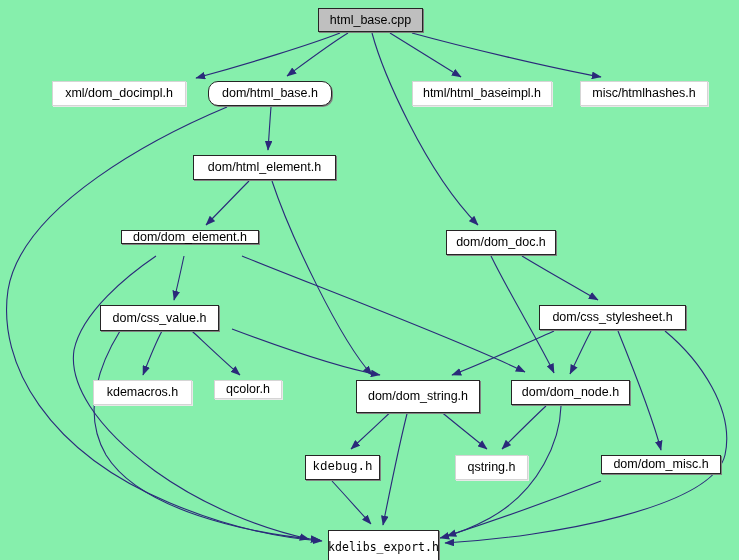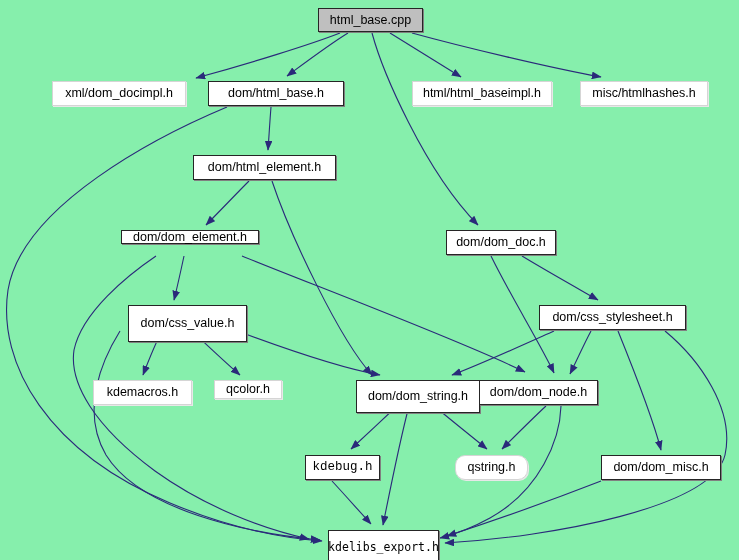--- a/index.html
+++ b/index.html
@@ -104,63 +104,63 @@
       </g>
   </svg>
 
   <div id="nodes">
       <div class="node root" style="left: 318px; top: 8px; width: 105px; height: 24px;">
         <span class="node-label">html_base.cpp</span>
       </div>
       <div class="node faint" style="left: 52px; top: 81px; width: 134px; height: 25px;">
         <span class="node-label">xml/dom_docimpl.h</span>
       </div>
-      <div class="node solid" style="left: 208px; top: 81px; width: 136px; height: 25px;">
+      <div class="node solid" style="left: 208px; top: 81px; width: 124px; height: 25px; border-radius: 10px;">
         <span class="node-label">dom/html_base.h</span>
       </div>
       <div class="node faint" style="left: 412px; top: 81px; width: 140px; height: 25px;">
         <span class="node-label">html/html_baseimpl.h</span>
       </div>
       <div class="node faint" style="left: 580px; top: 81px; width: 128px; height: 25px;">
         <span class="node-label">misc/htmlhashes.h</span>
       </div>
       <div class="node solid" style="left: 193px; top: 155px; width: 143px; height: 25px;">
         <span class="node-label">dom/html_element.h</span>
       </div>
       <div class="node solid" style="left: 121px; top: 230px; width: 138px; height: 14px;">
         <span class="node-label">dom/dom_element.h</span>
       </div>
       <div class="node solid" style="left: 446px; top: 230px; width: 110px; height: 25px;">
         <span class="node-label">dom/dom_doc.h</span>
       </div>
-      <div class="node solid" style="left: 128px; top: 305px; width: 119px; height: 37px;">
+      <div class="node solid" style="left: 100px; top: 305px; width: 119px; height: 26px;">
         <span class="node-label">dom/css_value.h</span>
       </div>
       <div class="node solid" style="left: 539px; top: 305px; width: 147px; height: 25px;">
         <span class="node-label">dom/css_stylesheet.h</span>
       </div>
       <div class="node faint" style="left: 93px; top: 380px; width: 99px; height: 25px;">
         <span class="node-label">kdemacros.h</span>
       </div>
       <div class="node faint" style="left: 214px; top: 380px; width: 68px; height: 19px;">
         <span class="node-label">qcolor.h</span>
       </div>
       <div class="node solid" style="left: 356px; top: 380px; width: 124px; height: 33px;">
         <span class="node-label">dom/dom_string.h</span>
       </div>
-      <div class="node solid" style="left: 479px; top: 380px; width: 119px; height: 25px;">
+      <div class="node solid" style="left: 511px; top: 380px; width: 119px; height: 25px;">
         <span class="node-label">dom/dom_node.h</span>
       </div>
       <div class="node solid" style="left: 305px; top: 455px; width: 75px; height: 25px; font-family: Liberation Mono, monospace;">
         <span class="node-label">kdebug.h</span>
       </div>
-      <div class="node faint" style="left: 455px; top: 455px; width: 73px; height: 25px; border-radius: 10px;">
+      <div class="node faint" style="left: 455px; top: 455px; width: 73px; height: 25px;">
         <span class="node-label">qstring.h</span>
       </div>
-      <div class="node solid" style="left: 601px; top: 455px; width: 120px; height: 25px;">
+      <div class="node solid" style="left: 601px; top: 455px; width: 120px; height: 19px;">
         <span class="node-label">dom/dom_misc.h</span>
       </div>
       <div class="node solid mono" style="left: 328px; top: 530px; width: 111px; height: 36px;">
         <span class="node-label">kdelibs_export.h</span>
       </div>
     </div>
 
 </div>
 
 </body></html>

